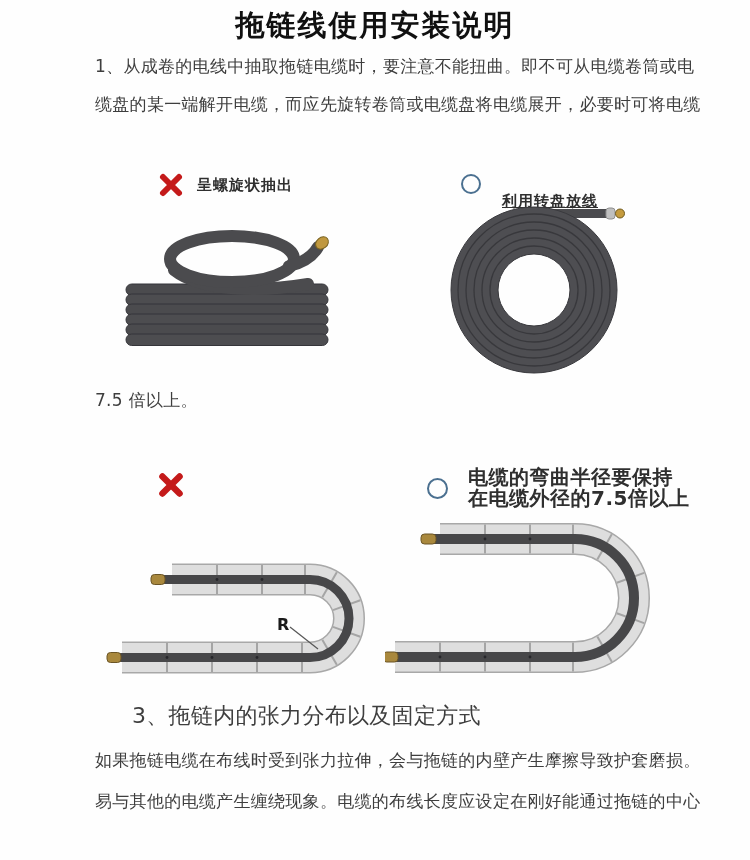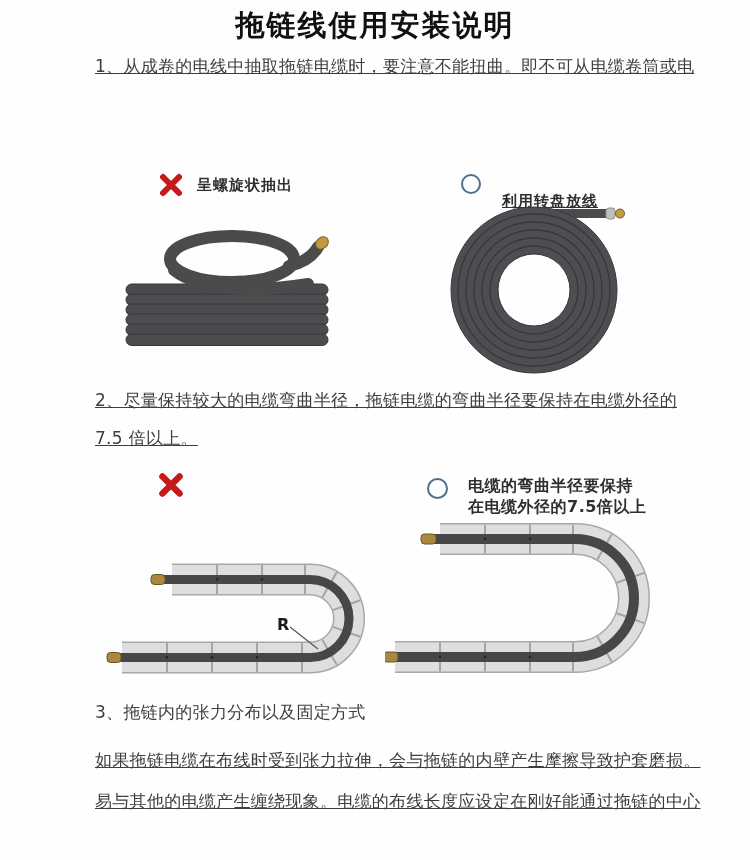--- a/index.html
+++ b/index.html
@@ -9,37 +9,38 @@
     font-family:"DejaVu Sans","Liberation Sans",sans-serif;
     color:#3e3e3e;
   }
   .abs{position:absolute;}
   .doc-title{
     left:0;top:6px;width:750px;text-align:center;
     font-family:"Liberation Serif","DejaVu Serif",serif;
     font-size:29px;font-weight:600;color:#101010;letter-spacing:2px;
   }
   .para{font-size:17px;line-height:38px;letter-spacing:0.3px;white-space:nowrap;}
-  .para div{height:38px;text-decoration:underline;}
+  .para div{height:38px;}
   .para-wide div{line-height:41px;height:41px;}
   .cap{font-size:15px;font-weight:bold;color:#2f2f2f;letter-spacing:1px;white-space:nowrap;}
-  .cap2{font-size:16px;font-weight:bold;color:#2f2f2f;line-height:21px;letter-spacing:0.5px;white-space:nowrap;margin-top:8px;}
+  .cap2{font-size:20px;font-weight:bold;color:#2f2f2f;line-height:21px;letter-spacing:0.5px;white-space:nowrap;}
   .ok-circle{box-sizing:border-box;border:2.5px solid #4b7090;border-radius:50%;background:transparent;}
-  .heading{font-size:17px;letter-spacing:0.3px;white-space:nowrap;}
+  .heading{font-size:22px;letter-spacing:0.3px;white-space:nowrap;margin-left:37px;}
   svg{display:block;}
 </style>
 </head>
 <body>
 
 <div class="page">
 
   <div class="abs doc-title">拖链线使用安装说明</div>
 
   <div class="abs para" style="left:95px;top:47px;">
     <div>1、从成卷的电线中抽取拖链电缆时，要注意不能扭曲。即不可从电缆卷筒或电</div>
+    <div>缆盘的某一端解开电缆，而应先旋转卷筒或电缆盘将电缆展开，必要时可将电缆</div>
   </div>
 
   <svg class="abs" style="left:157px;top:171px;" width="28" height="28" viewBox="0 0 28 28">
     <path d="M6 6 L22 22 M22 6 L6 22" stroke="#c41a1a" stroke-width="6" stroke-linecap="round" fill="none"></path>
   </svg>
   <div class="abs cap" style="left:197px;top:176px;text-align:center;">呈螺旋状抽出</div>
 
   <div class="abs ok-circle" style="left:461px;top:174px;width:20px;height:20px;"></div>
   <div class="abs cap" style="left:502px;top:192px;text-decoration:underline;">利用转盘放线</div>
 
@@ -71,21 +72,20 @@
       <circle cx="104" cy="97" r="76" fill="none" stroke="#38383c" stroke-width="1.3"></circle>
       <circle cx="104" cy="97" r="68" fill="none" stroke="#38383c" stroke-width="1.3"></circle>
       <circle cx="104" cy="97" r="60" fill="none" stroke="#38383c" stroke-width="1.3"></circle>
       <circle cx="104" cy="97" r="52" fill="none" stroke="#38383c" stroke-width="1.3"></circle>
       <circle cx="104" cy="97" r="44" fill="none" stroke="#38383c" stroke-width="1.3"></circle>
       <circle cx="104" cy="97" r="36" fill="#fefefe" stroke="#38383c"></circle>
     </g>
   </svg>
 
   <div class="abs para" style="left:95px;top:381px;">
-    <div>2、尽量保持较大的电缆弯曲半径，拖链电缆的弯曲半径要保持在电缆外径的</div>
     <div>7.5 倍以上。</div>
   </div>
 
   <svg class="abs" style="left:156px;top:470px;" width="30" height="30" viewBox="0 0 28 28">
     <path d="M6 6 L22 22 M22 6 L6 22" stroke="#c41a1a" stroke-width="6" stroke-linecap="round" fill="none"></path>
   </svg>
   <div class="abs ok-circle" style="left:427px;top:478px;width:21px;height:21px;"></div>
   <div class="abs cap2" style="left:468px;top:467px;">
     <div>电缆的弯曲半径要保持</div>
     <div>在电缆外径的7.5倍以上</div>

